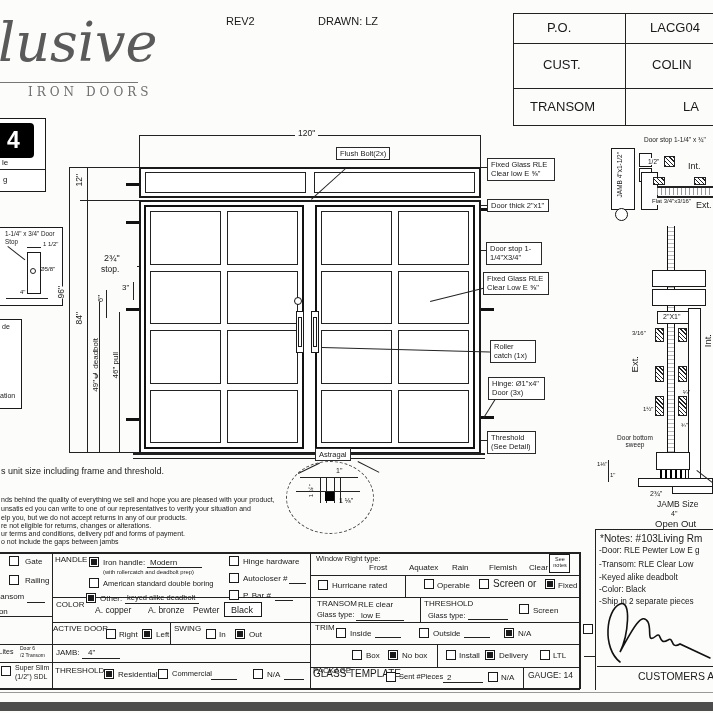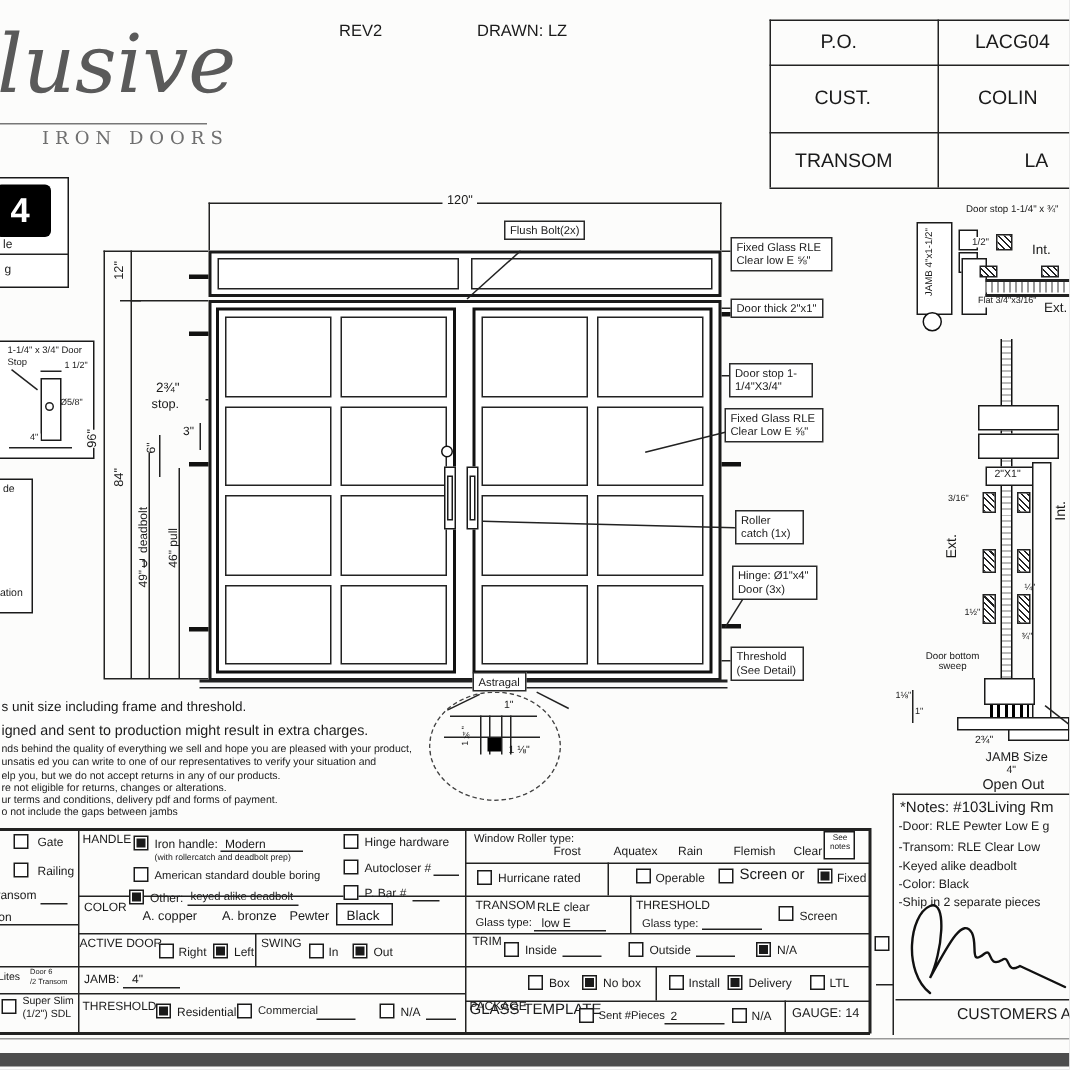--- a/index.html
+++ b/index.html
@@ -245,21 +245,20 @@
   <div class="t" style="left:599px;top:585px;font-size:8.2px">-Color: Black</div>
   <div class="t" style="left:599px;top:597px;font-size:8.2px">-Ship in 2 separate pieces</div>
 
   <svg style="left:598px;top:596px;width:115px;height:72px" viewBox="0 0 115 72">
     <path d="M22,66 C4,52 8,14 22,8 C34,3 30,40 22,56 C36,30 44,16 50,26 C54,34 48,48 58,40 C64,35 60,50 70,44 C76,40 72,54 82,48 L112,62" fill="none" stroke="#111" stroke-width="1.6" stroke-linecap="round"></path>
   </svg>
   <div class="ln" style="left:597px;top:666px;width:116px;height:1.3px"></div>
   <div class="t" style="left:638px;top:670px;font-size:10.5px">CUSTOMERS AP</div>
 
   <div class="t" style="left:1px;top:466px;font-size:9px">s unit size including frame and threshold.</div>
-  <div class="t" style="left:1px;top:483px;font-size:9.5px">igned and sent to production might result in extra charges.</div>
   <div class="t" style="left:1px;top:496px;font-size:7px">nds behind the quality of everything we sell and hope you are pleased with your product,</div>
   <div class="t" style="left:1px;top:505px;font-size:7px">unsatis ed you can write to one of our representatives to verify your situation and</div>
   <div class="t" style="left:1px;top:514px;font-size:7px">elp you, but we do not accept returns in any of our products.</div>
   <div class="t" style="left:1px;top:522px;font-size:7px">re not eligible for returns, changes or alterations.</div>
   <div class="t" style="left:1px;top:530px;font-size:7px">ur terms and conditions, delivery pdf and forms of payment.</div>
   <div class="t" style="left:1px;top:538px;font-size:7px">o not include the gaps between jambs</div>
 
   <div class="ln" style="left:0;top:552px;width:580px;height:1.5px"></div>
   <div class="ln" style="left:0;top:688px;width:580px;height:1.5px"></div>
   <div class="ln" style="left:579px;top:552px;width:1.5px;height:137px"></div>
@@ -338,21 +337,21 @@
   <div class="t" style="left:55px;top:666px;font-size:8px">THRESHOLD</div>
   <span class="cb on" style="left:104px;top:669px"></span>
   <div class="t" style="left:118px;top:670px;font-size:8px">Residential</div>
   <span class="cb" style="left:158px;top:669px"></span>
   <div class="t" style="left:172px;top:670px;font-size:7.5px">Commercial</div>
   <div class="ln" style="left:211px;top:679px;width:26px;height:1px"></div>
   <span class="cb" style="left:253px;top:669px"></span>
   <div class="t" style="left:267px;top:670px;font-size:8px">N/A</div>
   <div class="ln" style="left:284px;top:679px;width:20px;height:1px"></div>
 
-  <div class="t" style="left:316px;top:555px;font-size:7.5px">Window Roller type:</div>
+  <div class="t" style="left:316px;top:555px;font-size:7.5px">Window Right type:</div>
   <div class="t" style="left:369px;top:563px;font-size:8px">Frost</div>
   <div class="t" style="left:409px;top:563px;font-size:8px">Aquatex</div>
   <div class="t" style="left:452px;top:563px;font-size:8px">Rain</div>
   <div class="t" style="left:489px;top:563px;font-size:8px">Flemish</div>
   <div class="t" style="left:529px;top:563px;font-size:8px">Clear</div>
   <div class="bx1" style="left:549px;top:554px;width:21px;height:19px;border-width:1.4px">
     <div class="t w" style="left:1px;top:1px;width:18px;font-size:5.5px;text-align:center">See notes</div>
   </div>
 
   <span class="cb" style="left:318px;top:580px"></span>

